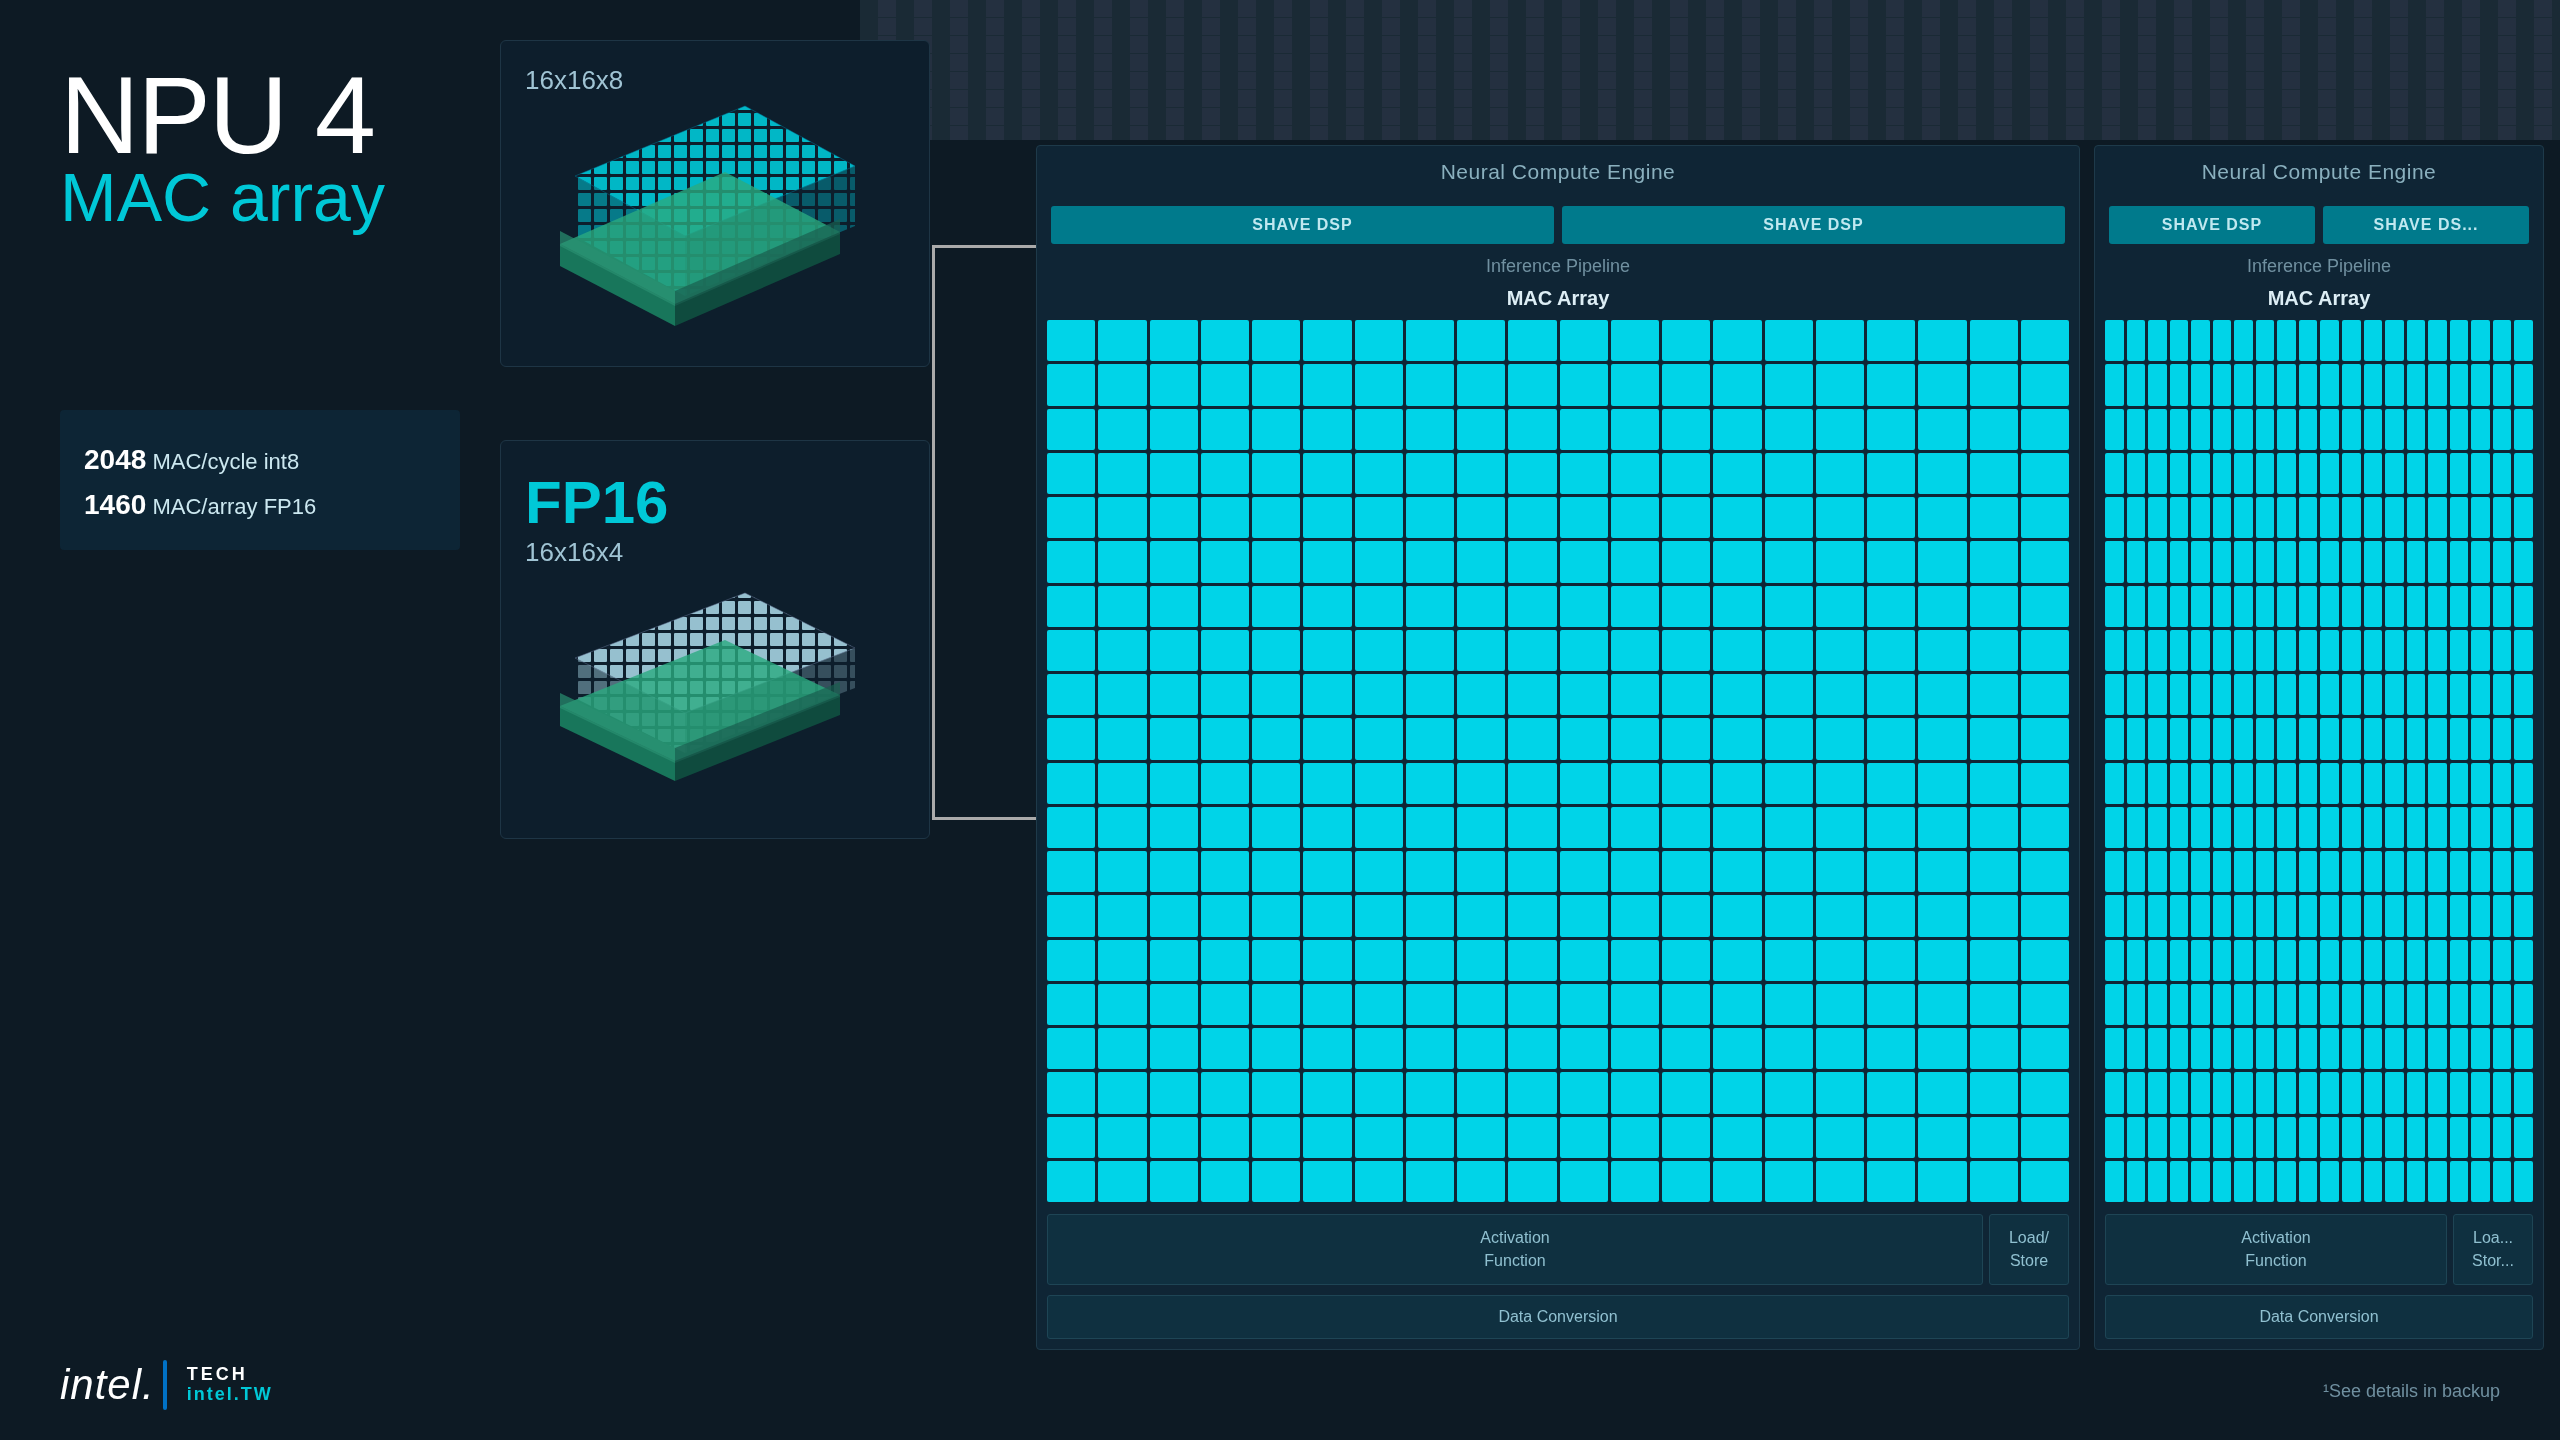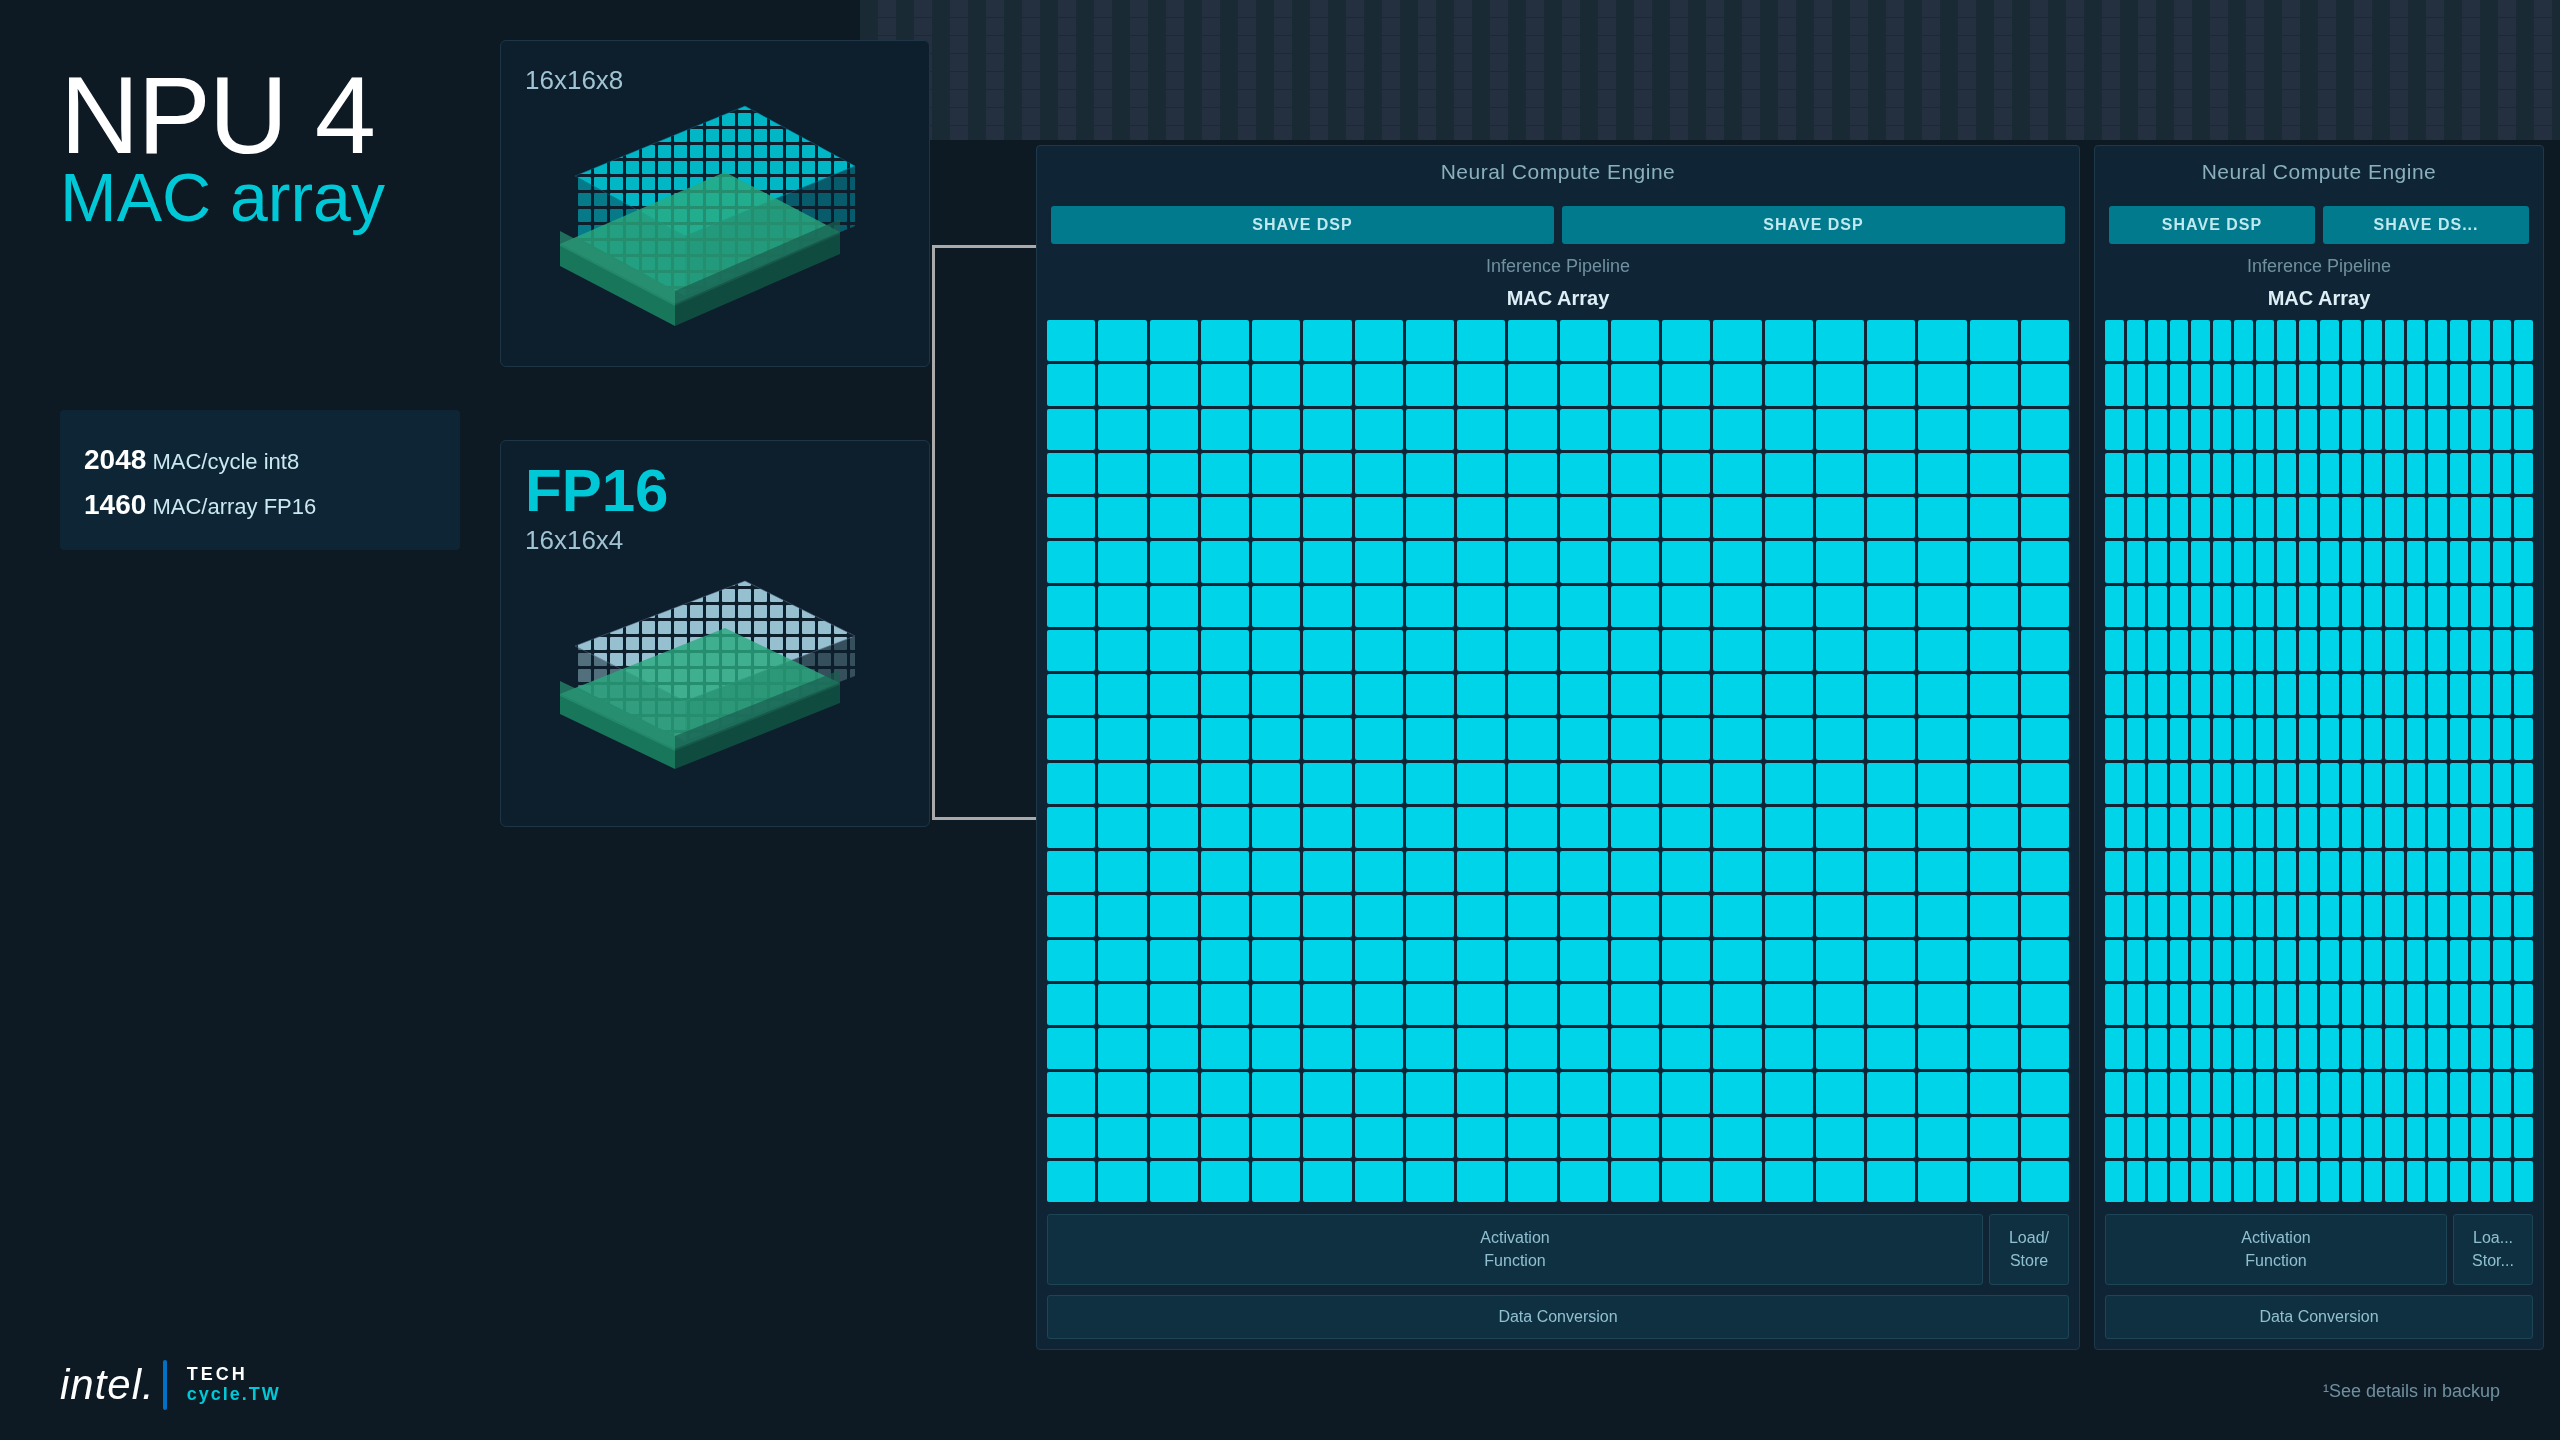--- a/index.html
+++ b/index.html
@@ -220,21 +220,21 @@
       <polygon points="15,148 15,170 130,230 130,208" fill="#1a8060" opacity="0.9"></polygon>
       <polygon points="130,208 130,230 295,158 295,136" fill="#0f5040" opacity="0.9"></polygon>
       <polygon points="15,148 130,208 295,136 180,76" fill="#2aaa80" opacity="0.8"></polygon>
 
       <polygon points="15,135 15,150 130,210 130,195" fill="#2a9070" opacity="0.7"></polygon>
       <polygon points="130,195 130,210 295,138 295,123" fill="#1a6050" opacity="0.7"></polygon>
     </svg>
   </div>
 </div>
 
-<div style="position:absolute; left:500px; top:440px; width:430px; background:#0d1e2c; border:1px solid #1e3545; border-radius:6px; padding:20px 24px 10px;">
+<div style="position:absolute; left:500px; top:440px; width:430px; background:#0d1e2c; border:1px solid #1e3545; border-radius:6px; padding:32px 24px 10px;">
   <div class="format-label">FP16</div>
   <div class="format-sub">16x16x4</div>
 
   <div class="cube-wrapper">
     <svg viewBox="0 0 340 240" width="340" height="240">
       <defs>
         <pattern id="dotGridFP16" x="0" y="0" width="16" height="16" patternUnits="userSpaceOnUse">
           <rect x="1" y="1" width="13" height="13" rx="1" fill="#b8e8f8" opacity="0.8"></rect>
         </pattern>
       </defs>
@@ -1104,17 +1104,17 @@
 
 </div>
 
 <div class="intel-logo">
   <div style="display:flex; align-items:center; gap:8px;">
     <div style="font-size:42px; font-weight:300; color:#ffffff; font-style:italic; letter-spacing:1px;">intel.</div>
     <div style="width:14px; height:50px; width:4px; background:#0071c5; border-radius:2px;"></div>
   </div>
   <div class="tech-tour">
     <span class="tech-text">TECH</span>
-    <span class="tour-tw">cycle.TW</span>
+    <span class="tour-tw">intel.TW</span>
   </div>
 </div>
 
 <div class="footnote">¹See details in backup</div>
 
 </body></html>

